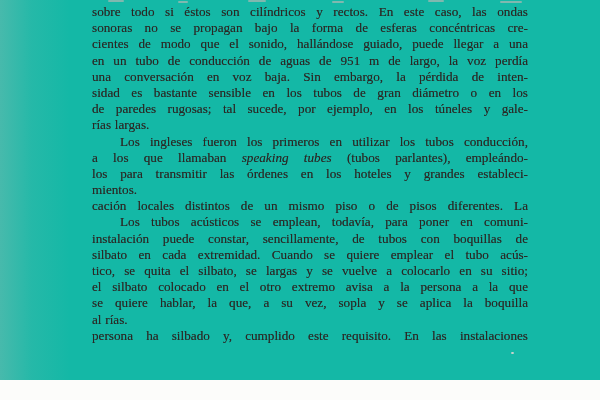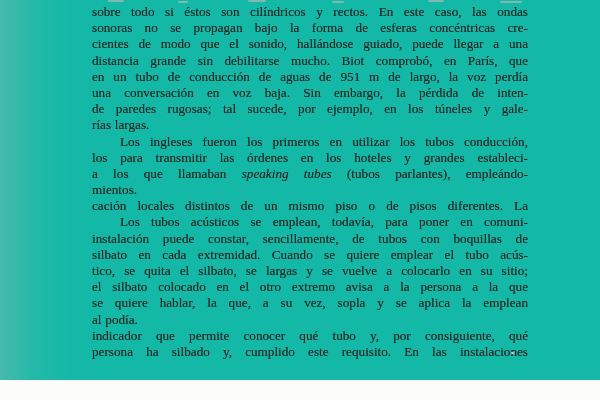--- a/index.html
+++ b/index.html
@@ -81,34 +81,33 @@
       <i class="m2"></i>
       <i class="m3"></i>
       <i class="m4"></i>
       <i class="m5"></i>
       <i class="m6"></i>
   </div>
   <div class="text-block">
       <div class="line j"><span>sobre todo si éstos son cilíndricos y rectos. En este caso, las ondas</span></div>
       <div class="line j"><span>sonoras no se propagan bajo la forma de esferas concéntricas cre-</span></div>
       <div class="line j"><span>cientes de modo que el sonido, hallándose guiado, puede llegar a una</span></div>
-      <div class="line j"><span>distancia grande sin debilitarse mucho. Biot comprobó, en París, que</span></div>
       <div class="line j"><span>en un tubo de conducción de aguas de 951 m de largo, la voz perdía</span></div>
       <div class="line j"><span>una conversación en voz baja. Sin embargo, la pérdida de inten-</span></div>
+      <div class="line j"><span>sidad es bastante sensible en los tubos de gran diámetro o en los</span></div>
       <div class="line j"><span>de paredes rugosas; tal sucede, por ejemplo, en los túneles y gale-</span></div>
       <div class="line end"><span>rías largas.</span></div>
       <div class="line j ind"><span>Los ingleses fueron los primeros en utilizar los tubos conducción,</span></div>
+      <div class="line j"><span>a los que llamaban </span><span class="it">speaking tubes</span><span> (tubos parlantes), empleándo-</span></div>
       <div class="line j"><span>los para transmitir las órdenes en los hoteles y grandes estableci-</span></div>
-      <div class="line j"><span>a los que llamaban </span><span class="it">speaking tubes</span><span> (tubos parlantes), empleándo-</span></div>
       <div class="line end"><span>mientos.</span></div>
       <div class="line j"><span>cación locales distintos de un mismo piso o de pisos diferentes. La</span></div>
       <div class="line j ind"><span>Los tubos acústicos se emplean, todavía, para poner en comuni-</span></div>
       <div class="line j"><span>instalación puede constar, sencillamente, de tubos con boquillas de</span></div>
       <div class="line j"><span>silbato en cada extremidad. Cuando se quiere emplear el tubo acús-</span></div>
       <div class="line j"><span>tico, se quita el silbato, se largas y se vuelve a colocarlo en su sitio;</span></div>
       <div class="line j"><span>el silbato colocado en el otro extremo avisa a la persona a la que</span></div>
-      <div class="line j"><span>se quiere hablar, la que, a su vez, sopla y se aplica la emplean</span></div>
-      <div class="line end"><span>al podía.</span></div>
-      <div class="line j"><span>indicador que permite conocer qué tubo y, por consiguiente, qué</span></div>
+      <div class="line j"><span>se quiere hablar, la que, a su vez, sopla y se aplica la boquilla</span></div>
+      <div class="line end"><span>al rías.</span></div>
       <div class="line j"><span>persona ha silbado y, cumplido este requisito. En las instalaciones</span></div>
     </div>
   <div class="speck"></div>
 </div>
 
 </body></html>

